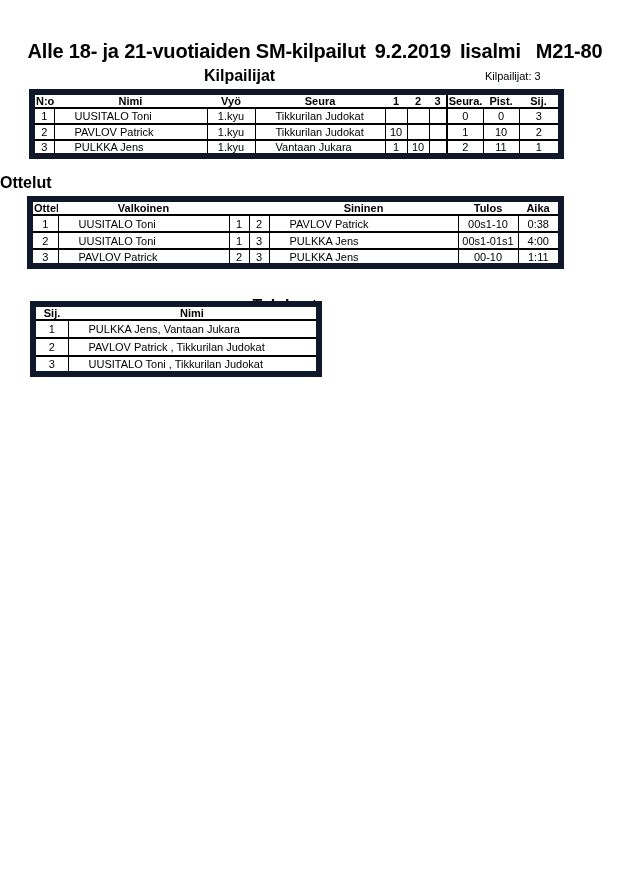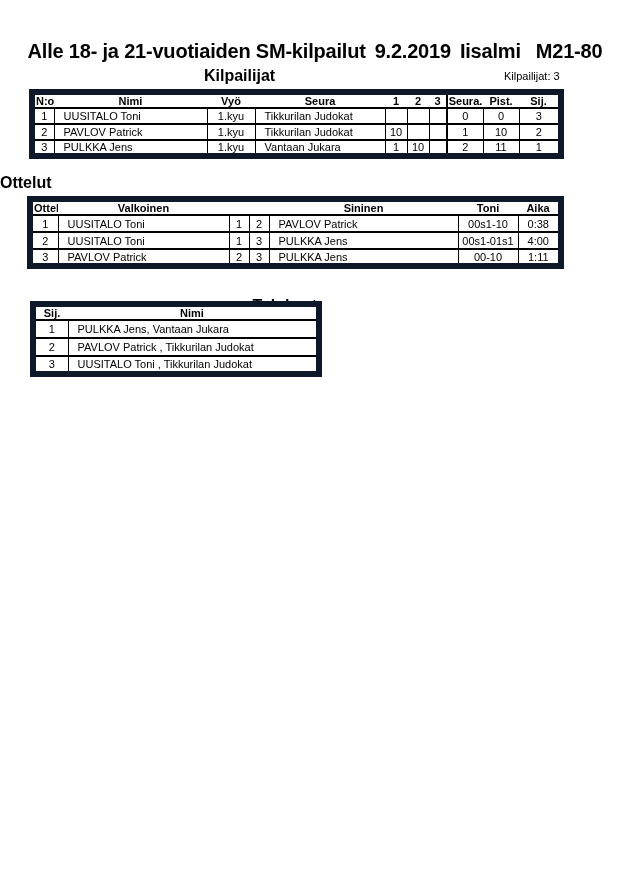--- a/index.html
+++ b/index.html
@@ -14,21 +14,21 @@
   }
   .doc-title {
     position:absolute; top:40px; left:0; width:100%;
     display:flex; justify-content:center; align-items:baseline;
     gap:9px; white-space:nowrap;
     font-size:20px; font-weight:bold; letter-spacing:-0.2px;
   }
   .doc-title .cat { margin-left:6px; }
   .section-label { position:absolute; font-size:16px; font-weight:bold; }
   .label-kilpailijat { top:67px; left:204px; }
-  .label-count { position:absolute; top:70px; left:504px; font-size:11px; font-weight:normal; }
+  .label-count { position:absolute; top:70px; left:485px; font-size:11px; font-weight:normal; }
   .label-ottelut { top:174px; left:0; width:590px; }
   .label-tulokset { top:297px; left:30px; width:287px; text-align:right; }
 
   table {
     position:absolute;
     border-collapse:collapse;
     table-layout:fixed;
     font-size:11px;
     background:#fff;
     border:6px solid #0f172a;
@@ -46,21 +46,21 @@
   td {
     border:1px solid #000;
     border-top:2px solid #000;
     border-bottom:2px solid #000;
     height:16px;
     text-align:center; vertical-align:middle;
     overflow:hidden; white-space:nowrap;
   }
   .t2 td { height:17px; }
   .t3 td { height:18px; }
-  .l  { text-align:left; padding-left:9px; }
+  .l  { text-align:left; padding-left:20px; }
   .hl { text-align:left; padding-left:1px; }
   .bl2 { border-left:2px solid #000; }
 </style>
 </head>
 <body>
 
 <div class="page">
 
   <div class="doc-title">
     <span>Alle 18- ja 21-vuotiaiden SM-kilpailut</span>
@@ -151,21 +151,21 @@
         <col style="width:60px">
         <col style="width:43px">
     </colgroup>
     <thead>
       <tr>
         <th class="hl">Ottelu</th>
         <th>Valkoinen</th>
         <th></th>
         <th></th>
         <th>Sininen</th>
-        <th>Toni</th>
+        <th>Tulos</th>
         <th>Aika</th>
       </tr>
     </thead>
     <tbody>
       <tr>
         <td>1</td>
         <td class="l">UUSITALO Toni</td>
         <td>1</td>
         <td>2</td>
         <td class="l">PAVLOV Patrick</td>

